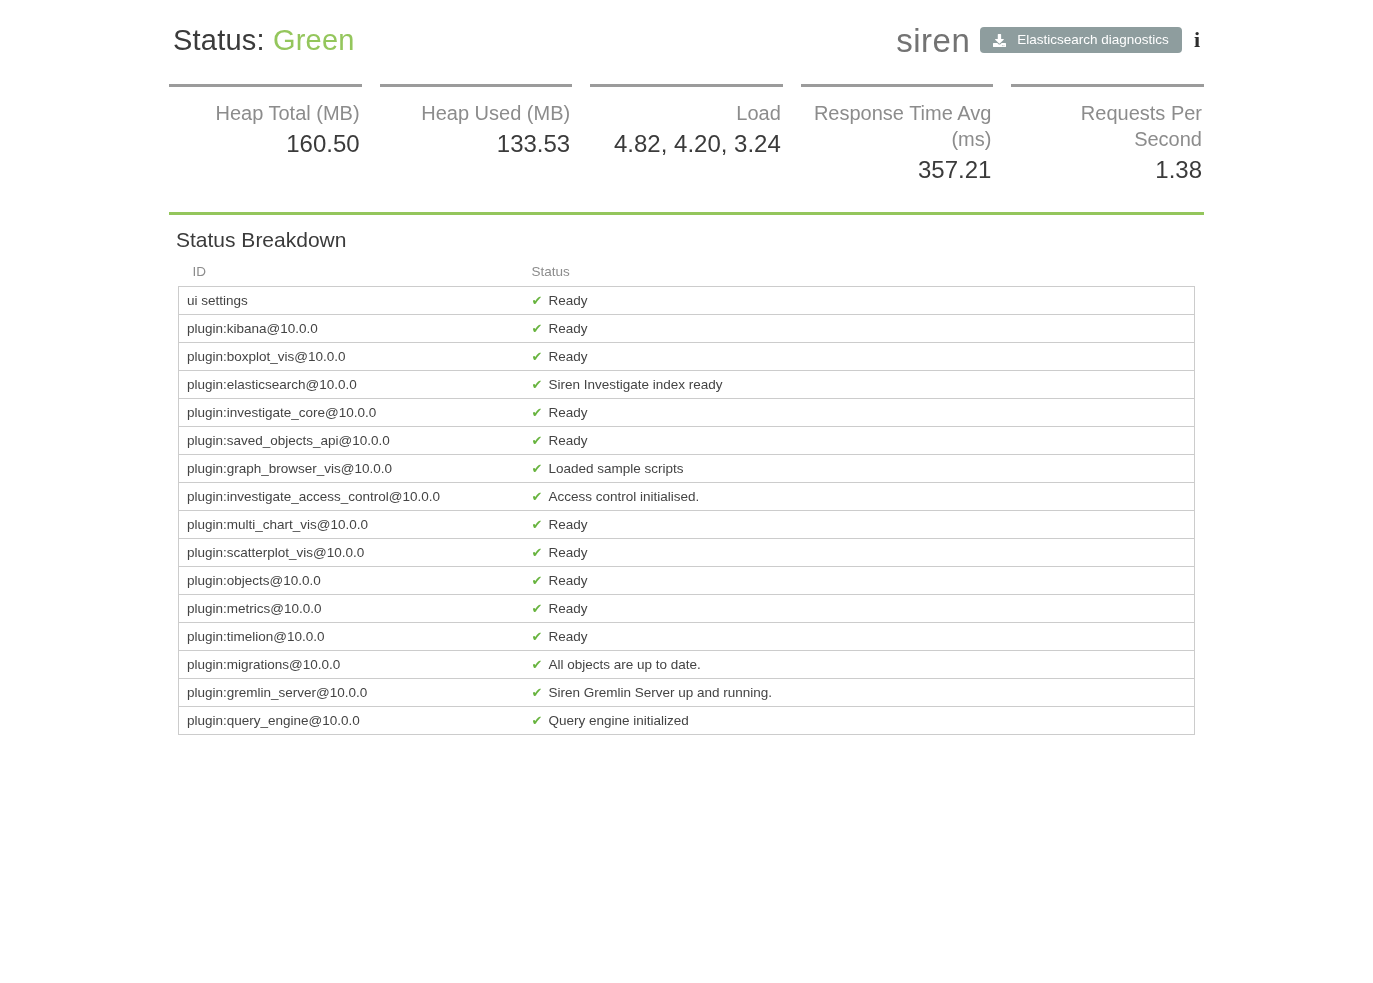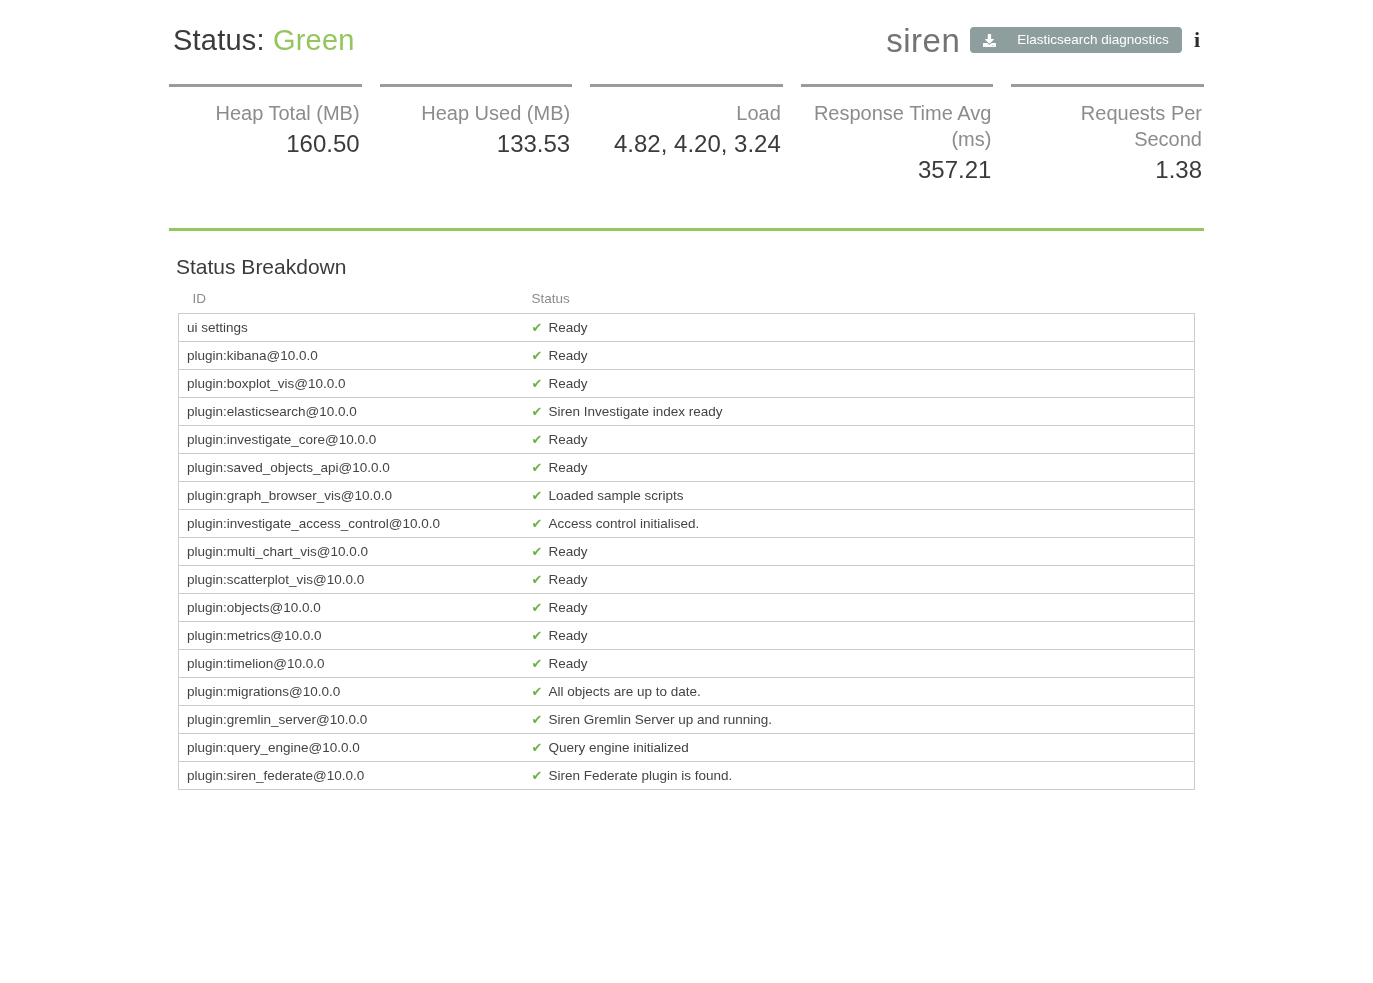--- a/index.html
+++ b/index.html
@@ -43,21 +43,21 @@
   }
   .brand {
     font-size: 33px;
     color: #737373;
     letter-spacing: 0.5px;
     line-height: 1;
   }
   .diag-btn {
     display: inline-flex;
     align-items: center;
-    gap: 21px;
+    gap: 11px;
     background: #8e9d9e;
     color: #ffffff;
     border: none;
     border-radius: 4px;
     padding: 6px 13px;
     font-size: 13.5px;
     font-family: "Liberation Sans", sans-serif;
     cursor: pointer;
     line-height: 1.1;
   }
@@ -92,22 +92,21 @@
   .metric-value {
     font-size: 24px;
     color: #3b3b3b;
     line-height: 1.2;
     margin-top: 4px;
   }
 
   
   .breakdown {
     border-top: 3px solid #94c65c;
-    margin-top: 16px;
-    padding-top: 24px;
+    padding-top: 13px;
   }
   .breakdown-title {
     font-size: 21px;
     font-weight: normal;
     color: #3b3b3b;
     margin: 0 0 10px 7px;
   }
   .table-wrap { padding: 0 9px 0 9px; }
   table.status-table {
     width: 100%;
@@ -253,23 +252,19 @@
                 <td><span class="check">✔</span><span>All objects are up to date.</span></td>
               </tr>
               <tr>
                 <td>plugin:gremlin_server@10.0.0</td>
                 <td><span class="check">✔</span><span>Siren Gremlin Server up and running.</span></td>
               </tr>
               <tr>
                 <td>plugin:query_engine@10.0.0</td>
                 <td><span class="check">✔</span><span>Query engine initialized</span></td>
               </tr>
-              <tr>
-                <td>plugin:siren_federate@10.0.0</td>
-                <td><span class="check">✔</span><span>Siren Federate plugin is found.</span></td>
-              </tr>
             </tbody>
         </table>
       </div>
     </div>
 
   </div>
 </div>
 
 </body></html>

